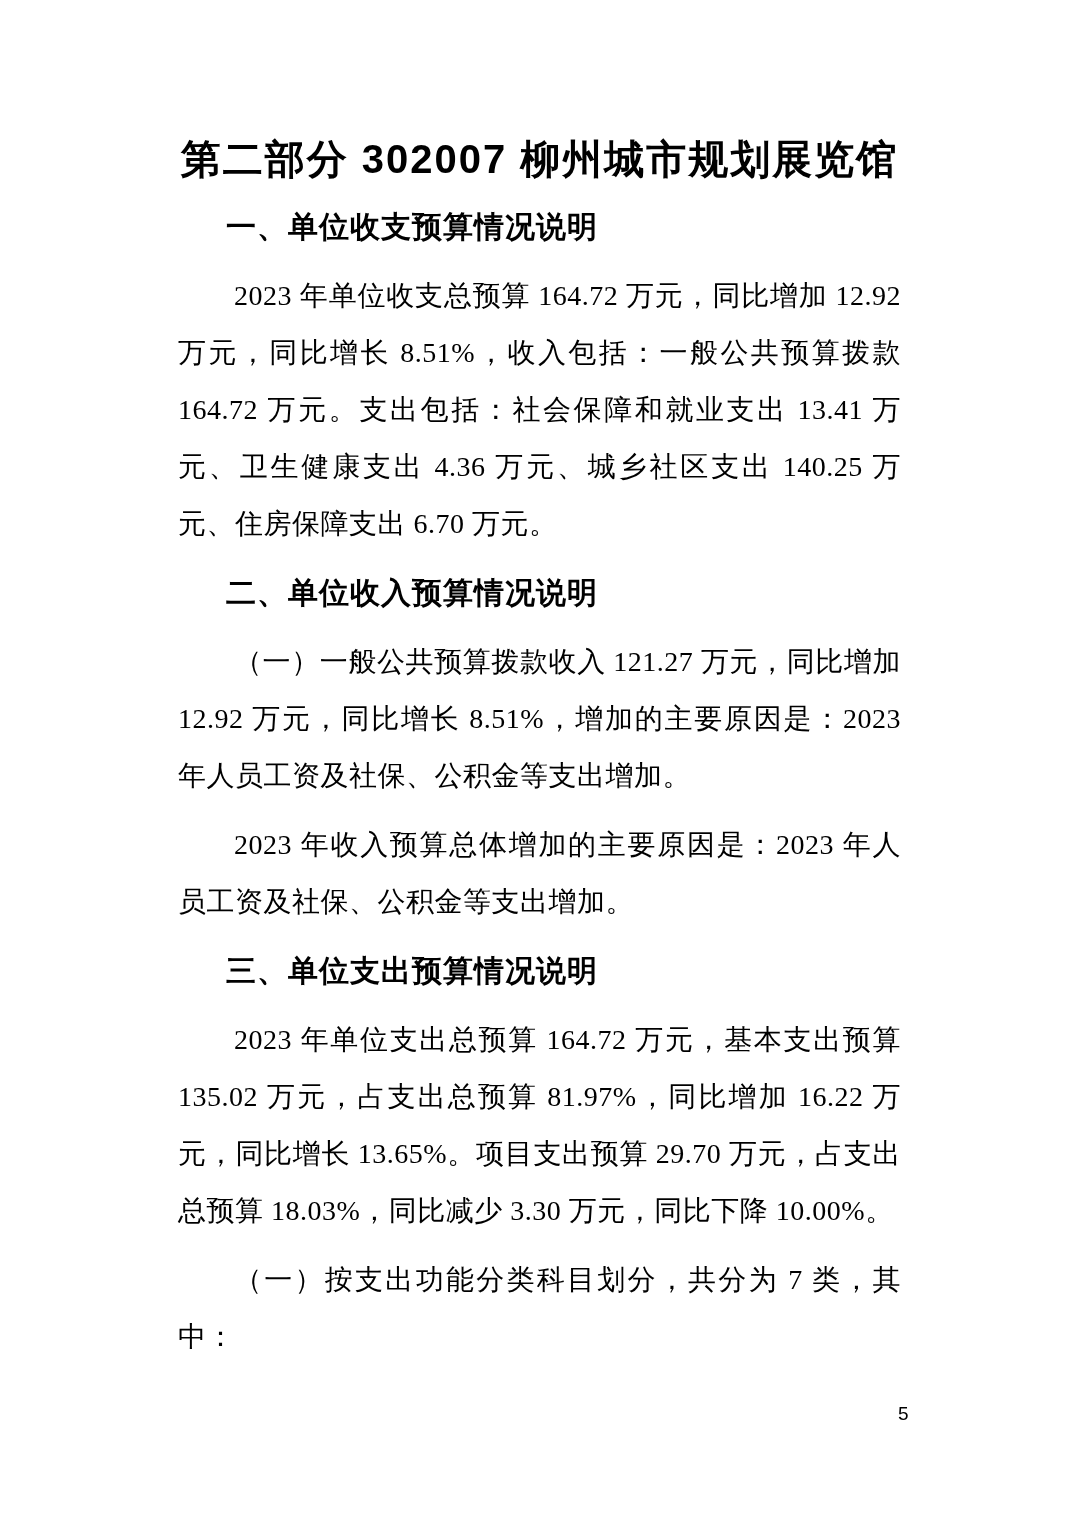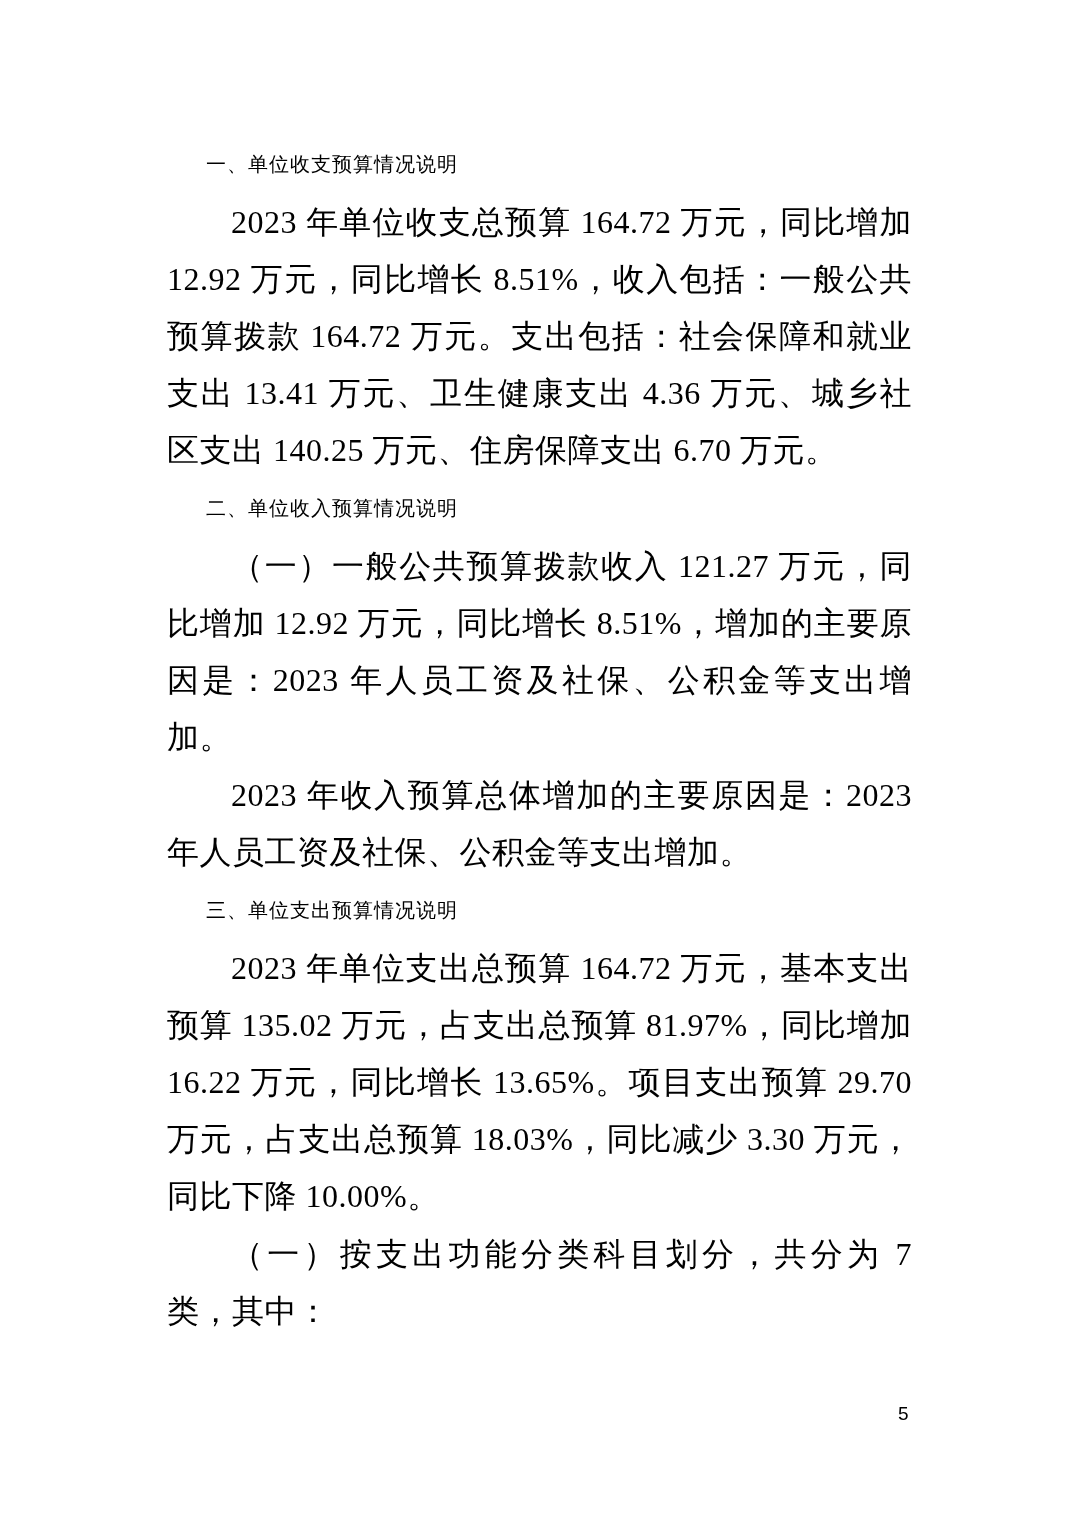--- a/index.html
+++ b/index.html
@@ -33,29 +33,29 @@
     font-family: "Liberation Sans", "DejaVu Sans", sans-serif;
     font-weight: bold;
     font-size: 40px;
     line-height: 62px;
     letter-spacing: 2px;
     margin-bottom: 8px;
   }
   .heading {
     margin: 0;
     font-family: "Liberation Sans", "DejaVu Sans", sans-serif;
-    font-weight: normal;
-    font-size: 20px;
+    font-weight: bold;
+    font-size: 30px;
     line-height: 57px;
     text-indent: 2em;
     letter-spacing: 1px;
   }
   .para {
-    margin: 1px;
-    font-size: 32px;
+    margin: 12px;
+    font-size: 28px;
     line-height: 57px;
     text-indent: 2em;
     text-align: justify;
     text-justify: inter-character;
     letter-spacing: 0.5px;
   }
   .page-number {
     position: absolute;
     left: 898px;
     top: 1402px;
@@ -64,20 +64,21 @@
     line-height: 24px;
   }
 </style>
 </head>
 <body>
 
 <div class="page">
   <div class="content">
 
     <div class="doc-title">
+      <div>第二部分 302007 柳州城市规划展览馆</div>
     </div>
 
     <h2 class="heading">一、单位收支预算情况说明</h2>
     <p class="para">2023 年单位收支总预算 164.72 万元，同比增加 12.92 万元，同比增长 8.51%，收入包括：一般公共预算拨款 164.72 万元。支出包括：社会保障和就业支出 13.41 万元、卫生健康支出 4.36 万元、城乡社区支出 140.25 万元、住房保障支出 6.70 万元。</p>
 
     <h2 class="heading">二、单位收入预算情况说明</h2>
     <p class="para">（一）一般公共预算拨款收入 121.27 万元，同比增加 12.92 万元，同比增长 8.51%，增加的主要原因是：2023 年人员工资及社保、公积金等支出增加。</p>
     <p class="para">2023 年收入预算总体增加的主要原因是：2023 年人员工资及社保、公积金等支出增加。</p>
 
     <h2 class="heading">三、单位支出预算情况说明</h2>

